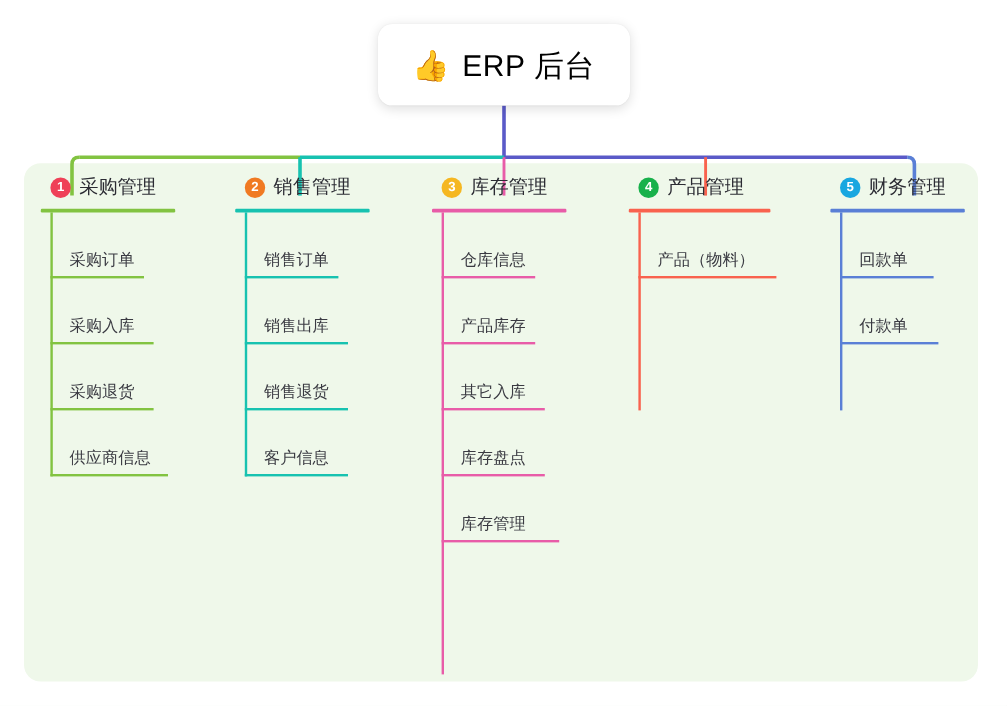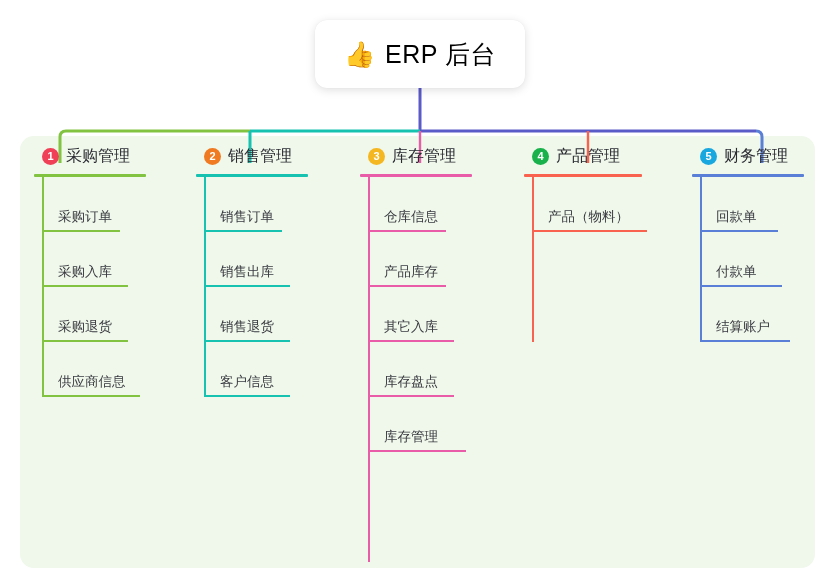--- a/index.html
+++ b/index.html
@@ -277,21 +277,17 @@
         <div class="leaf-list">
           <div class="spine" style="background: rgb(90, 127, 214); height: 165px;"></div>
           <div class="leaf">
             <span class="leaf-label">回款单</span>
             <div class="leaf-rule" style="background: rgb(90, 127, 214); width: 78px;"></div>
           </div>
           <div class="leaf">
             <span class="leaf-label">付款单</span>
             <div class="leaf-rule" style="background: rgb(90, 127, 214); width: 82px;"></div>
           </div>
-          <div class="leaf">
-            <span class="leaf-label">结算账户</span>
-            <div class="leaf-rule" style="background: rgb(90, 127, 214); width: 90px;"></div>
-          </div>
         </div>
       </div>
     </div>
 
 </div>
 
 </body></html>

